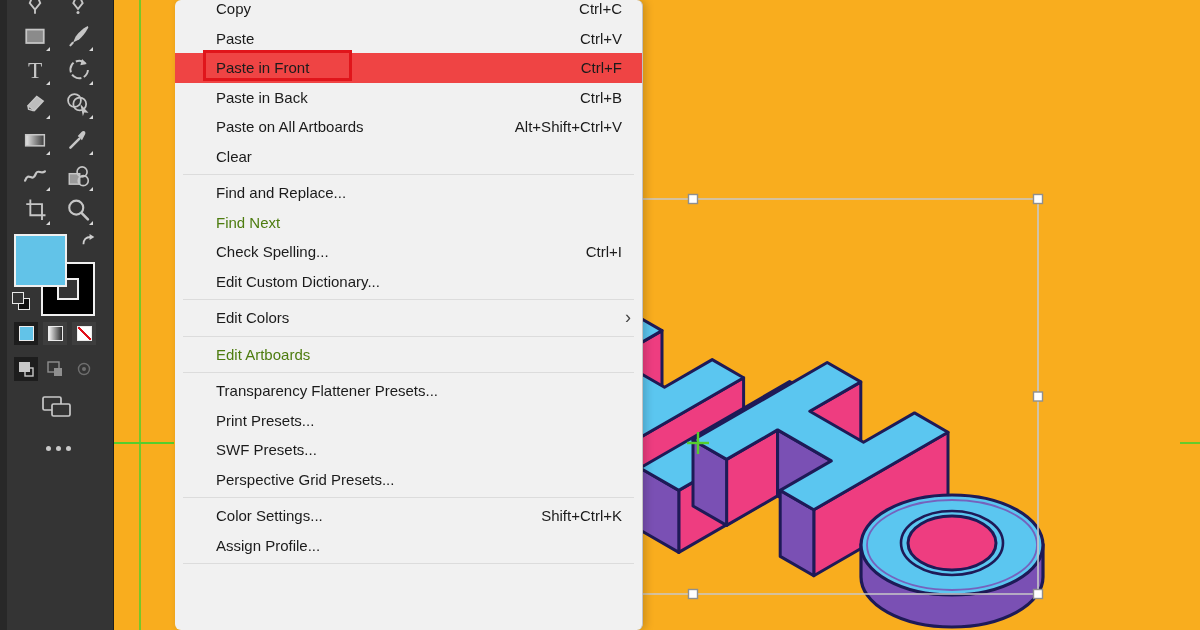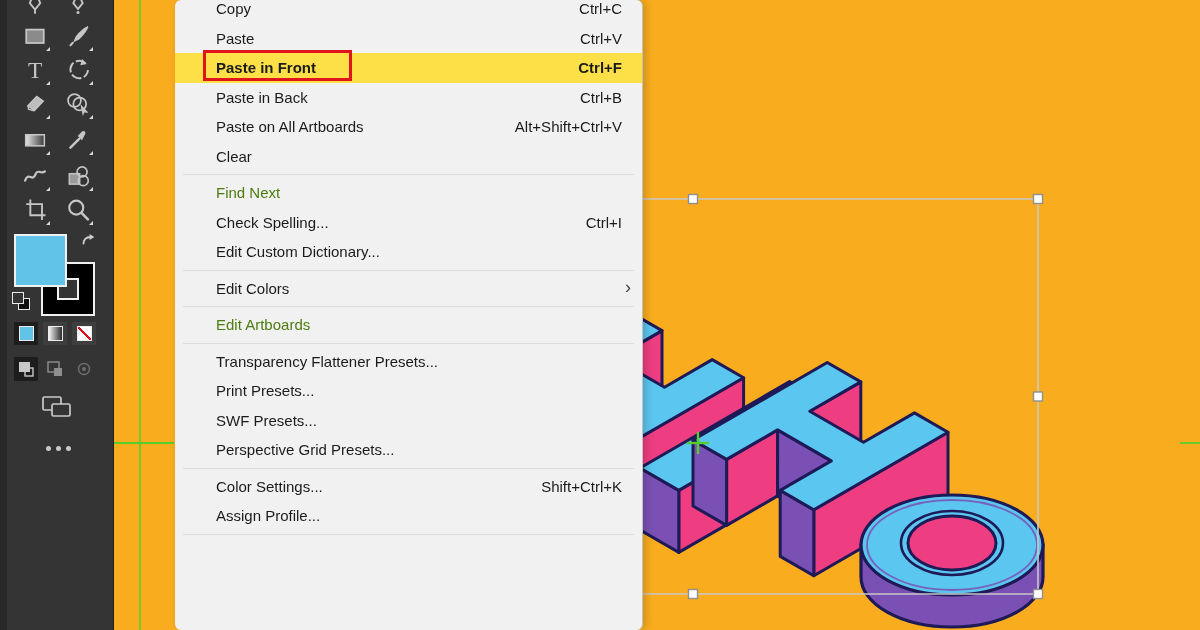--- a/index.html
+++ b/index.html
@@ -41,21 +41,21 @@
   .dots i{width:5px;height:5px;border-radius:50%;background:#C9C9C9;}
   
   .menu{position:absolute;left:175px;top:0;width:468px;height:630px;background:#F1F1F1;
         border-right:1px solid #C2C2C2;box-sizing:border-box;z-index:4;
         box-shadow:3px 0 8px rgba(0,0,0,.18);border-radius:6px;}
   .menu-inner{margin-top:-6px;}
   .mi{position:relative;height:29.5px;display:flex;align-items:center;
       padding:0 20px 0 41px;font-size:15px;color:#1B1B1B;white-space:nowrap;}
   .mi .lab{flex:0 0 auto;}
   .mi .sc{margin-left:auto;}
-  .mi.hl{background:#fde047;font-weight:bold;}
+  .mi.hl{background:#ef4444;}
   .mi.dis{color:#4d7c0f;}
   .mi .chev{position:absolute;right:11px;top:50%;transform:translateY(-54%);
             font-size:18px;color:#444;}
   .msep{border-top:1px solid #DCDCDC;margin:3px 8px;}
   .redbox{position:absolute;left:28px;top:50px;width:149px;height:31px;
           border:3px solid #E0151B;box-sizing:border-box;z-index:5;pointer-events:none;}
 </style>
 </head>
 <body>
 
@@ -292,20 +292,23 @@
           <span class="sc">Ctrl+B</span>
         </div>
         <div class="mi">
           <span class="lab">Paste on All Artboards</span>
           <span class="sc">Alt+Shift+Ctrl+V</span>
         </div>
         <div class="mi">
           <span class="lab">Clear</span>
         </div>
         <div class="msep"></div>
+        <div class="mi">
+          <span class="lab">Find and Replace...</span>
+        </div>
         <div class="mi dis">
           <span class="lab">Find Next</span>
         </div>
         <div class="mi">
           <span class="lab">Check Spelling...</span>
           <span class="sc">Ctrl+I</span>
         </div>
         <div class="mi">
           <span class="lab">Edit Custom Dictionary...</span>
         </div>

